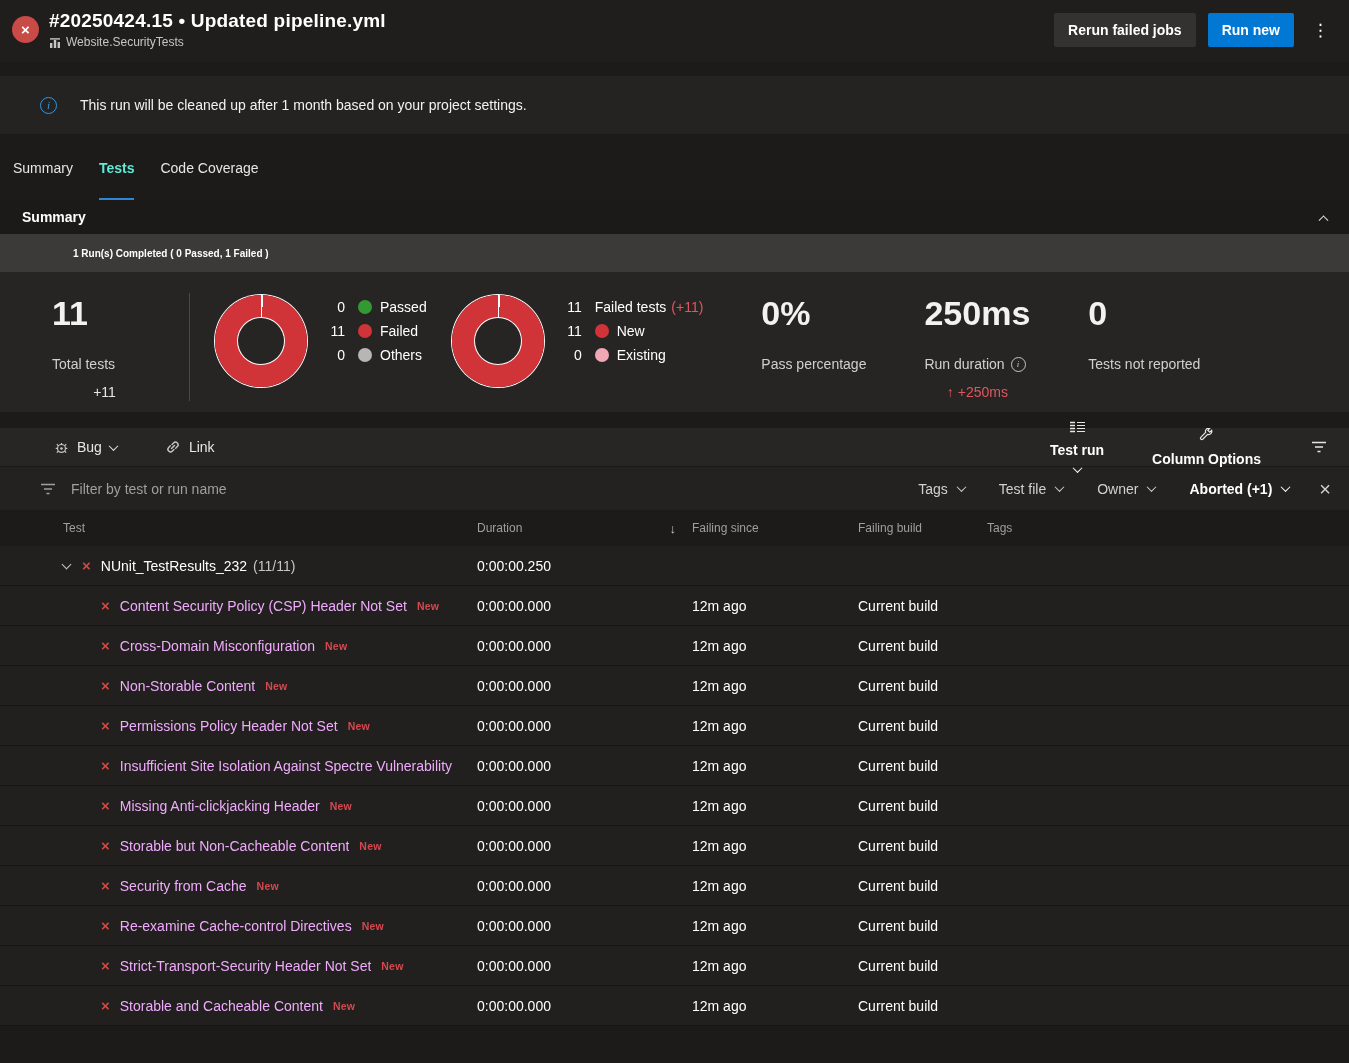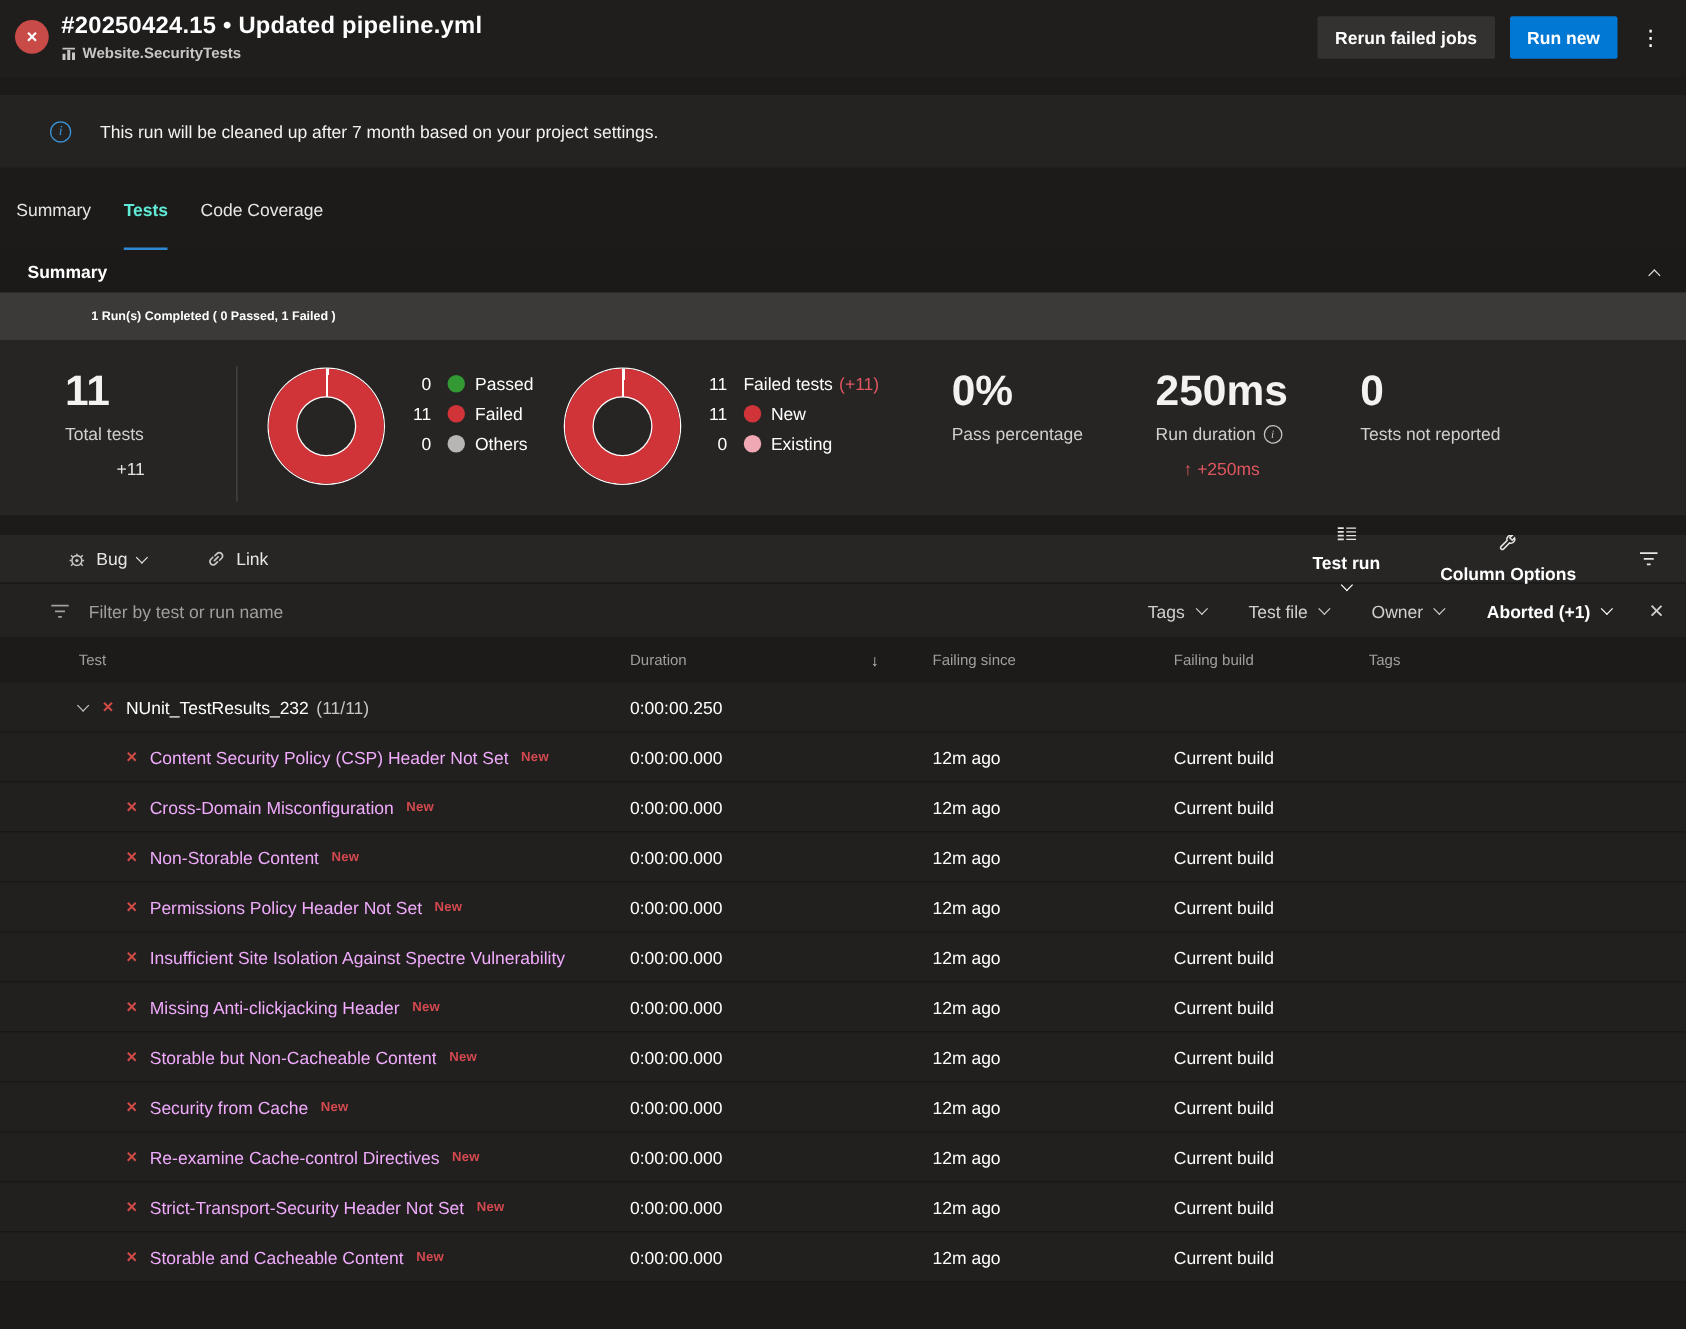--- a/index.html
+++ b/index.html
@@ -5,21 +5,21 @@
   * { box-sizing: border-box; margin: 0; padding: 0; }
   html,body { width:1349px; height:1063px; overflow:hidden; background:#1c1b1a;
     font-family:"Liberation Sans", sans-serif; color:#fff; }
 
   
   .app-header { display:flex; align-items:flex-start; padding:10px 14px 0 12px; height:62px; background:#1f1e1d; }
   .status-circle { width:27px; height:27px; border-radius:50%; background:#c94b47; color:#fff;
     display:flex; align-items:center; justify-content:center; font-size:15px; font-weight:bold; margin:6px 10px 0 0; flex:none; }
   .title-block { flex:1; min-width:0; }
   .run-title { font-size:19px; font-weight:700; color:#ffffff; letter-spacing:.2px; }
-  .run-sub { display:flex; align-items:flex-end; gap:5px; margin-top:3px; color:#c8c6c4; font-size:12px;font-weight:bold; }
+  .run-sub { display:flex; align-items:flex-end; gap:5px; margin-top:3px; color:#c8c6c4; font-size:12px; }
   .hdr-actions { display:flex; align-items:center; gap:12px; margin-top:3px; }
   .btn { height:34px; padding:0 14px; font-size:14px; font-weight:600; border:none; cursor:pointer;
     font-family:"Liberation Sans",sans-serif; border-radius:2px; }
   .btn.secondary { background:#333231; color:#ffffff; }
   .btn.primary { background:#0078d4; color:#ffffff; }
   .ellipsis { font-size:17px; color:#ffffff; padding:4px 6px; cursor:pointer; line-height:1; }
 
   
   .banner { margin-top:14px; height:58px; background:#242322; display:flex; align-items:center; padding-left:40px; gap:23px; }
   .info-icon { width:17px; height:17px; border-radius:50%; border:1.5px solid #3a96dd; color:#3a96dd;
@@ -31,21 +31,21 @@
   .tab { font-size:14px; color:#e8e6e3; padding-bottom:9px; cursor:pointer; border-bottom:2px solid transparent; }
   .tab.active { font-weight:700; color:#5eead4; border-bottom-color:#2f86d3;text-align:right; }
 
   
   .summary-header { height:34px; background:#1b1a19; display:flex; align-items:center; padding:0 22px; }
   .summary-title { font-size:14px; font-weight:700; color:#ffffff; flex:1; }
   .runs-strip { height:38px; background:#3b3a38; display:flex; align-items:center; padding-left:73px; }
   .runs-text { font-size:10px; font-weight:700; color:#ffffff; }
   .stats { background:#262524; height:140px; display:flex; align-items:flex-start; padding:23px 0 0 52px; }
   .big-num { font-size:34px; font-weight:600; color:#f3f2f1; line-height:1.1; }
-  .stat-label { font-size:14px; color:#d2d0ce; margin-top:7px; display:flex; align-items:center; gap:6px; }
+  .stat-label { font-size:14px; color:#d2d0ce; margin-top:24px; display:flex; align-items:center; gap:6px; }
   .stat-delta { font-size:14px; color:#e8e6e3; margin-top:12px;text-align:center; }
   .stat-delta.red { color:#e0565f; }
   .v-divider { width:1px; background:#4a4846; height:108px; margin:-2px 0 0 32px; }
 
   .donut { width:92px; height:92px; border-radius:50%; position:relative; flex:none; margin:0 0 0 25px;
     background:conic-gradient(#ffffff 0deg 2.5deg, #d13438 2.5deg 360deg); box-shadow:0 0 0 1px #fff; }
   .donut .hole { position:absolute; inset:23px; border-radius:50%; background:#262524; box-shadow:0 0 0 1px #fff; }
 
   .legend { margin:4px 0 0 16px; display:flex; flex-direction:column; gap:8px; }
   .legend-row { display:flex; align-items:center; font-size:14px; color:#ffffff; }
@@ -70,21 +70,21 @@
   
   .filter-bar { height:44px; background:#232221; display:flex; align-items:center; padding:0 18px 0 40px; border-top:1px solid #1a1918; }
   .filter-input { flex:1; background:transparent; border:none; outline:none; color:#e8e6e3; font-size:14px;
     font-family:"Liberation Sans",sans-serif; margin-left:15px; }
   .filter-input::placeholder { color:#a19f9d; }
   .filter-drop { display:flex; align-items:center; gap:10px; font-size:14px; color:#d2d0ce; margin-left:34px; cursor:pointer; }
   .filter-drop.active { font-weight:700; color:#ffffff; }
   .filter-close { font-size:20px; color:#d2d0ce; margin-left:30px; cursor:pointer; line-height:1; }
 
   
-  .grid-row { display:grid; grid-template-columns:477px 215px 166px 119px 1fr; align-items:center;gap:27px; }
+  .grid-row { display:grid; grid-template-columns:477px 215px 166px 119px 1fr; align-items:center; }
   .thead { height:36px; font-size:12px; color:#a19f9d; background:#1c1b1a; }
   .thead .c-test { padding-left:63px; }
   .thead .c-dur { display:flex; align-items:center; }
   .thead .sort-arrow { margin-left:auto; margin-right:16px; font-size:13px; color:#c8c6c4; }
   .c-tags { padding-left:10px; }
 
   .group-row { height:40px; background:#21201f; border-bottom:1px solid #171615; font-size:14px; cursor:pointer; }
   .group-test { display:flex; align-items:center; padding-left:63px; gap:0; }
   .expand-chev { width:7px; height:7px; border-right:1.6px solid #c8c6c4; border-bottom:1.6px solid #c8c6c4;
     transform:rotate(45deg); margin:-3px 12px 0 0; flex:none; }
@@ -121,21 +121,21 @@
   </div>
   <div class="hdr-actions">
     <button class="btn secondary">Rerun failed jobs</button>
     <button class="btn primary">Run new</button>
     <span class="ellipsis">⋮</span>
   </div>
 </div>
 
 <div class="banner">
   <span class="info-icon">i</span>
-  <span class="banner-text">This run will be cleaned up after 7 month based on your project settings.</span>
+  <span class="banner-text">This run will be cleaned up after 1 month based on your project settings.</span>
 </div>
 
 <div class="tabs">
 
     <div class="tab"><span>Summary</span></div>
 
     <div class="tab active"><span>Tests</span></div>
 
     <div class="tab"><span>Code Coverage</span></div>
   </div>

